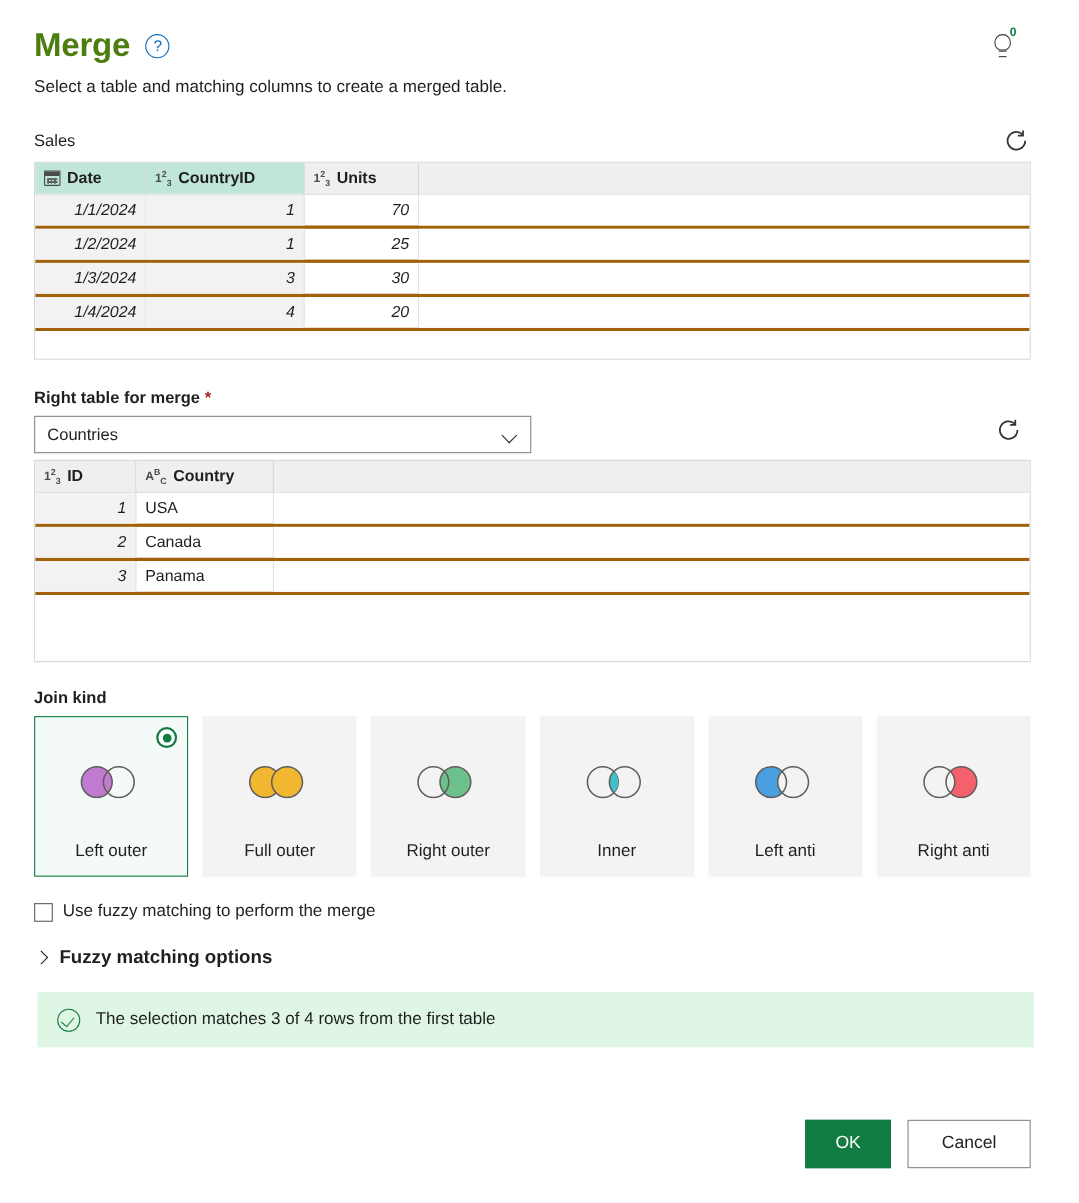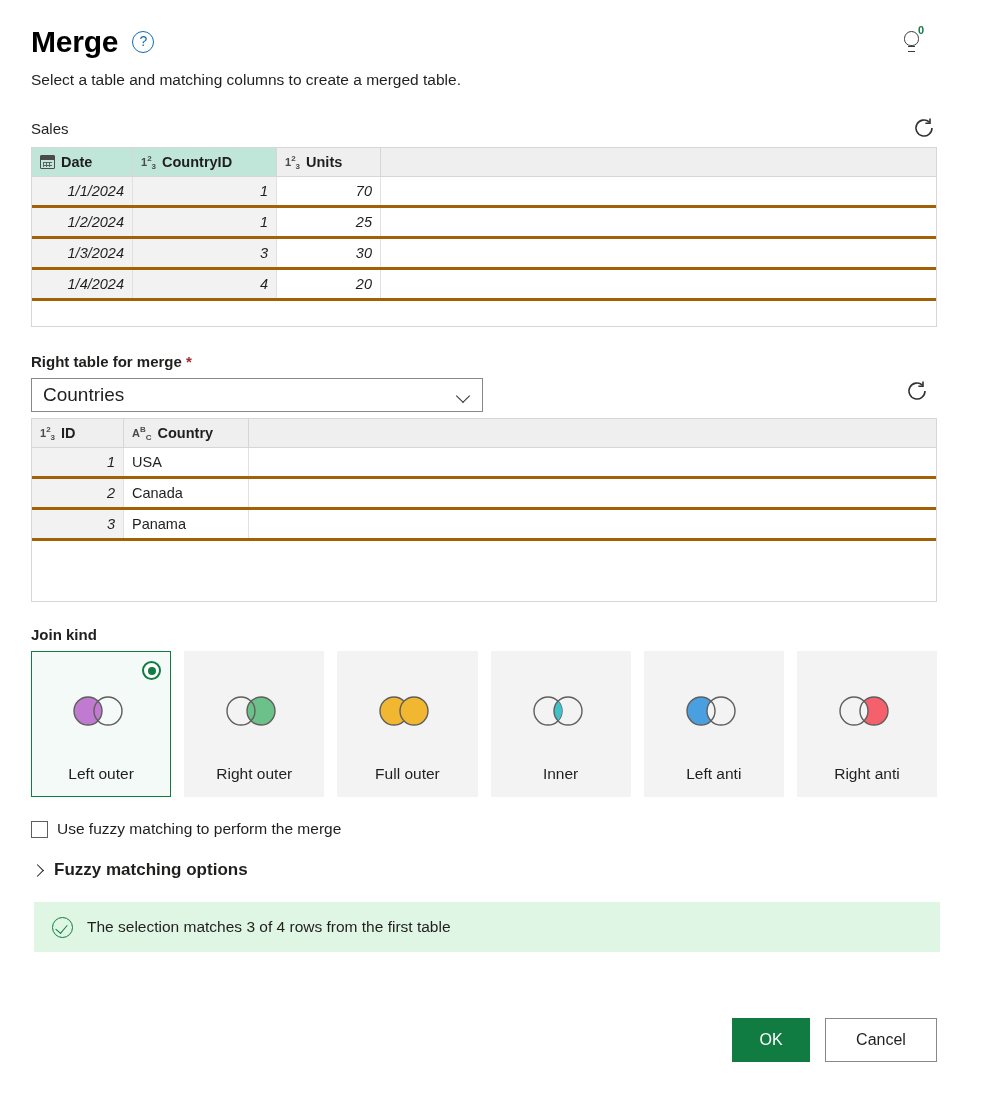--- a/index.html
+++ b/index.html
@@ -20,21 +20,21 @@
   
   .header-row {
     display: flex;
     align-items: center;
     gap: 14px;
   }
   .title {
     font-size: 30px;
     font-weight: bold;
     letter-spacing: -0.2px;
-    color: #000000;
+    color: #4d7c0f;
     line-height: 36px;
   }
   .help-icon {
     width: 22px; height: 22px;
     border: 1.4px solid #0f6cbd;
     border-radius: 50%;
     color: #0f6cbd;
     font-size: 14px;
     line-height: 19px;
     text-align: center;
@@ -192,21 +192,21 @@
   .dropdown {
     margin-top: 8px;
     width: 452px;
     height: 34px;
     border: 1px solid #8a8886;
     background: #fff;
     display: flex;
     align-items: center;
     justify-content: space-between;
     padding: 0 11px;
-    font-size: 19px;
+    font-size: 15px;
     cursor: pointer;
   }
   .dd-row {
     display: flex;
     align-items: center;
     justify-content: space-between;
   }
   .chev {
     width: 14px; height: 9px;
     position: relative;
@@ -496,35 +496,35 @@
           <circle cx="16" cy="15" r="14" fill="#c07ad0" stroke="#605e5c" stroke-width="1.4"></circle>
           <circle cx="36" cy="15" r="14" fill="#ffffff" fill-opacity="0" stroke="#605e5c" stroke-width="1.4"></circle>
         </svg>
       </div>
       <div class="join-caption">Left outer</div>
     </div>
 
     <div class="join-card">
       <div class="venn">
         <svg width="58" height="30" viewBox="0 0 58 30">
+          <circle cx="16" cy="15" r="14" fill="#f2b731" stroke="#605e5c" stroke-width="1.4"></circle>
+          <circle cx="36" cy="15" r="14" fill="#f2b731" stroke="#605e5c" stroke-width="1.4"></circle>
+        </svg>
+      </div>
+      <div class="join-caption">Full outer</div>
+    </div>
+
+    <div class="join-card">
+      <div class="venn">
+        <svg width="58" height="30" viewBox="0 0 58 30">
           <circle cx="36" cy="15" r="14" fill="#6cc08a" stroke="#605e5c" stroke-width="1.4"></circle>
           <circle cx="16" cy="15" r="14" fill="none" stroke="#605e5c" stroke-width="1.4"></circle>
         </svg>
       </div>
       <div class="join-caption">Right outer</div>
-    </div>
-
-    <div class="join-card">
-      <div class="venn">
-        <svg width="58" height="30" viewBox="0 0 58 30">
-          <circle cx="16" cy="15" r="14" fill="#f2b731" stroke="#605e5c" stroke-width="1.4"></circle>
-          <circle cx="36" cy="15" r="14" fill="#f2b731" stroke="#605e5c" stroke-width="1.4"></circle>
-        </svg>
-      </div>
-      <div class="join-caption">Full outer</div>
     </div>
 
     <div class="join-card">
       <div class="venn">
         <svg width="58" height="30" viewBox="0 0 58 30">
           <defs>
             <clipPath id="clipInner">
                 <circle cx="16" cy="15" r="14"></circle>
               </clipPath>
           </defs>

